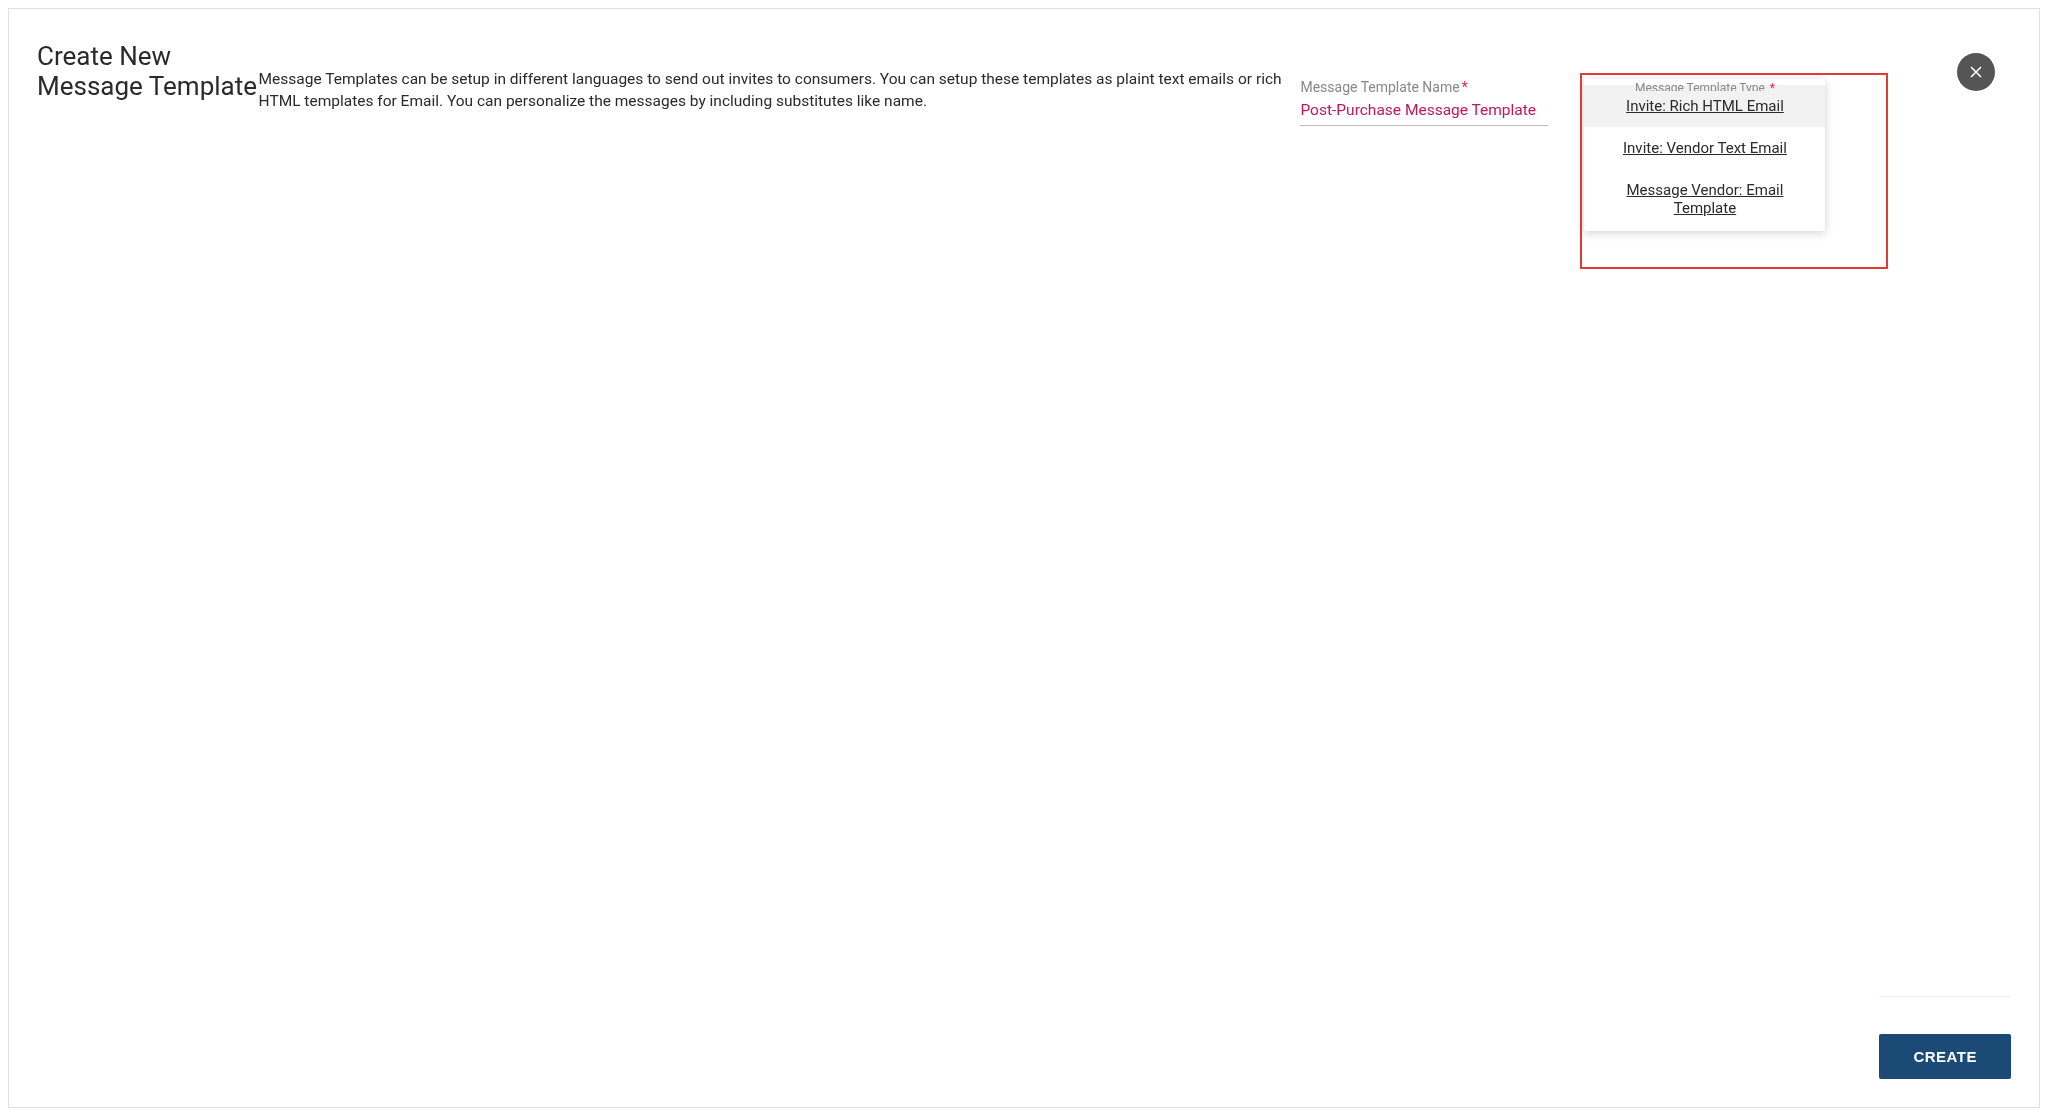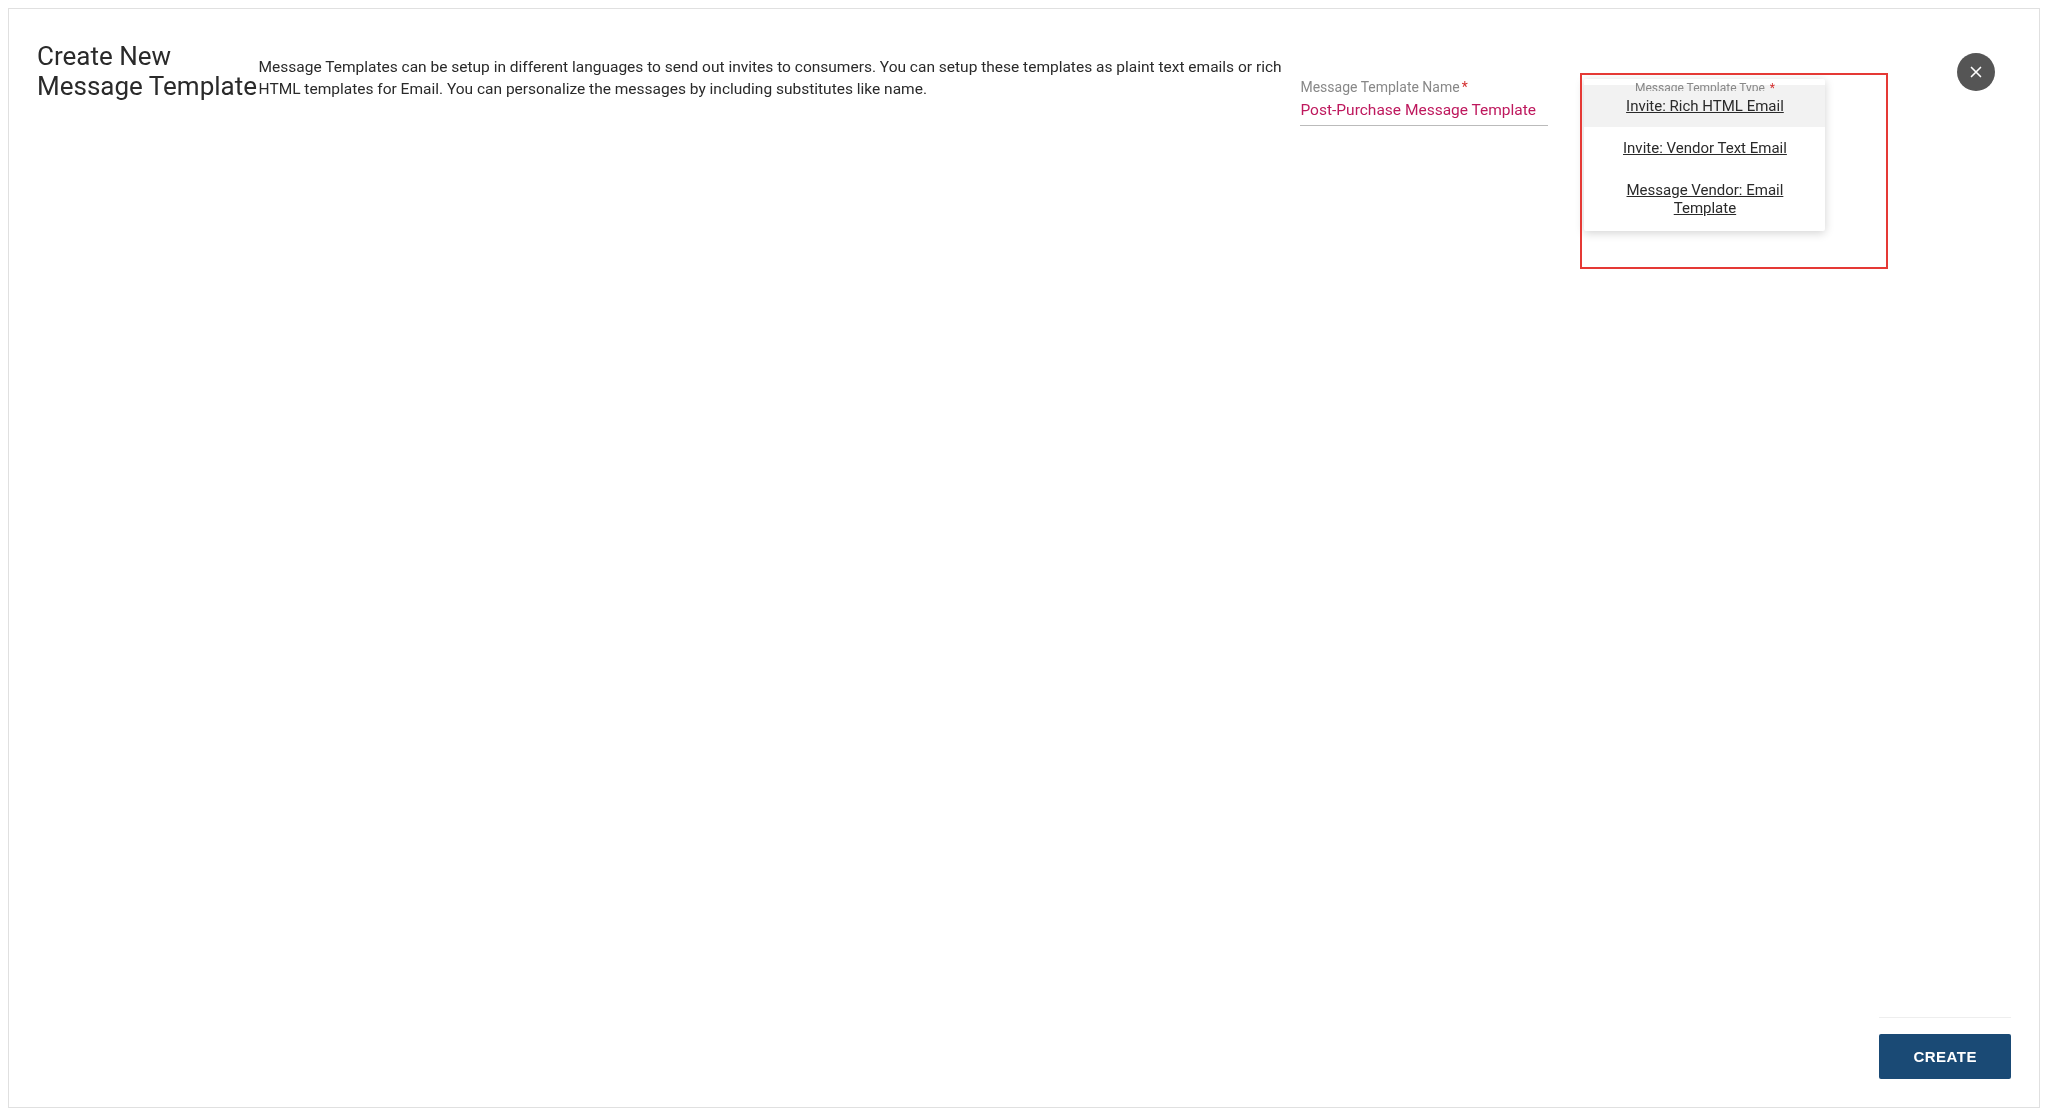--- a/index.html
+++ b/index.html
@@ -32,21 +32,21 @@
       display: flex;
       align-items: center;
       justify-content: center;
       cursor: pointer;
       position: absolute;
       top: 44px;
       right: 44px;
     }
     .close-btn svg { width: 18px; height: 18px; }
     .description {
-      margin-top: 16px;
+      margin-top: 28px;
       font-size: 15.5px;
       color: #2a2a2a;
       line-height: 1.4;
     }
     .form-row {
       display: flex;
       gap: 36px;
       margin-top: 38px;
     }
     .field {
@@ -112,21 +112,21 @@
       padding: 12px 16px;
       cursor: pointer;
       text-decoration: underline;
     }
     .dropdown-option.hovered {
       background: #f2f2f2;
     }
     .footer {
       margin-top: auto;
       border-top: 1px solid #eee;
-      padding-top: 16px;
+      padding-top: 37px;
       display: flex;
       justify-content: center;
     }
     .create-btn {
       background: #1a4a75;
       color: #fff;
       font-size: 15px;
       font-weight: 600;
       letter-spacing: 0.5px;
       border: none;

